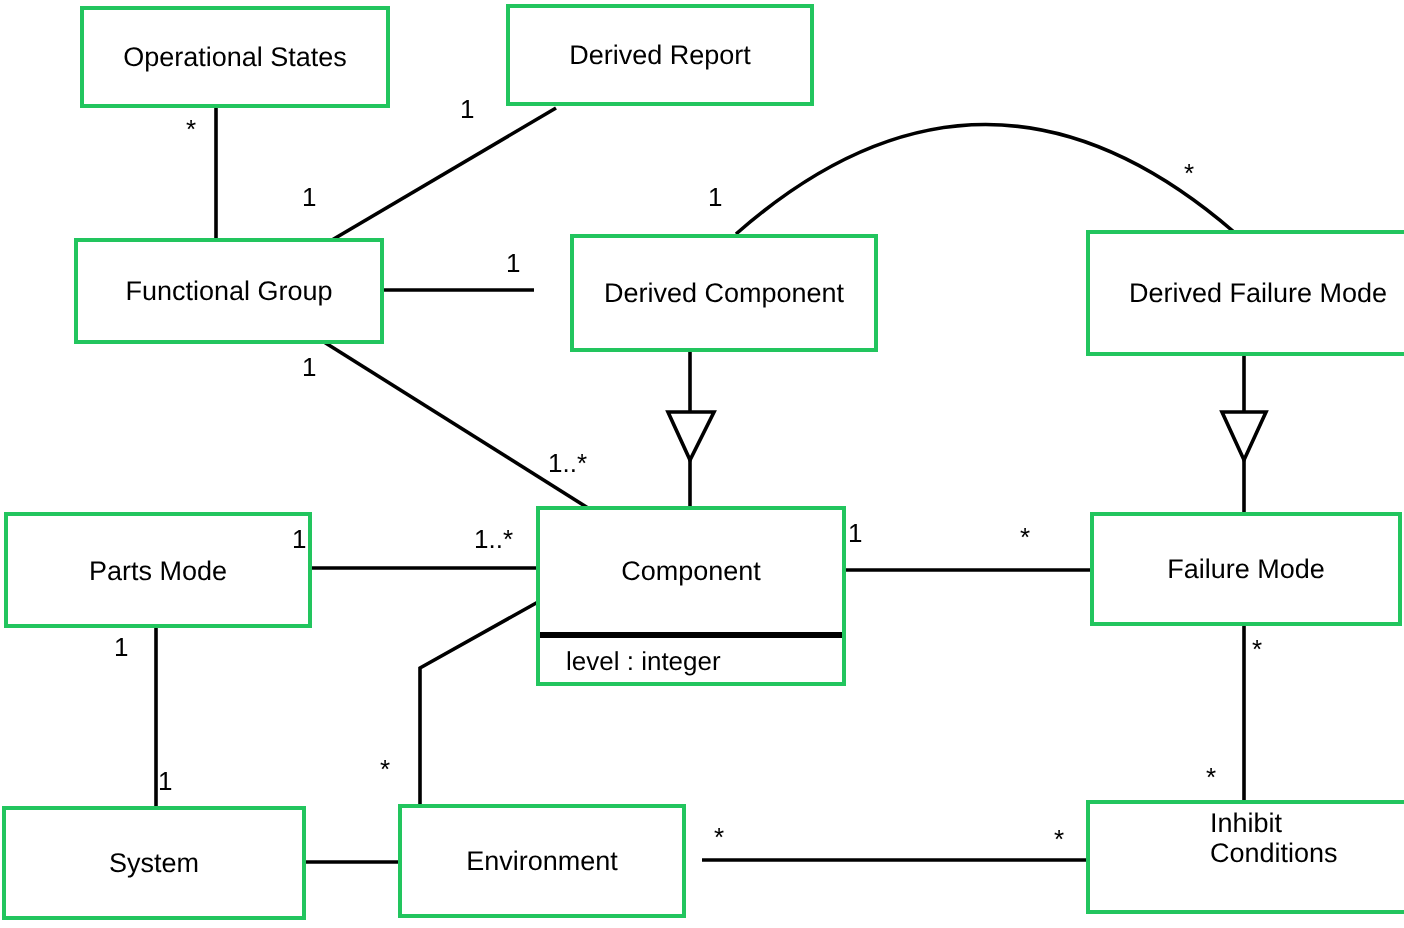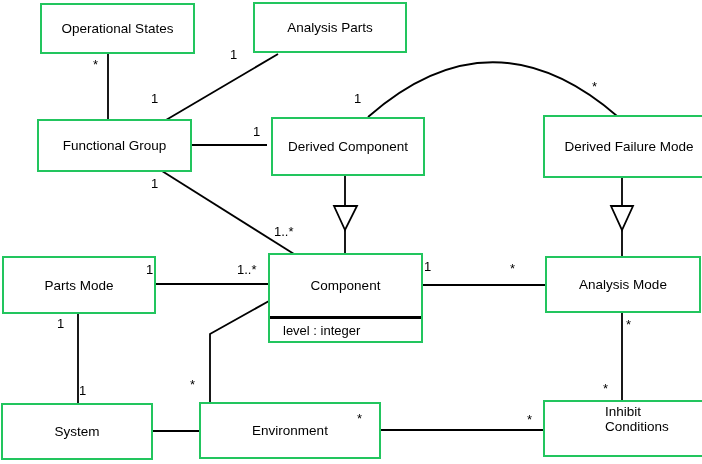--- a/index.html
+++ b/index.html
@@ -43,28 +43,28 @@
     <path d="M622 312 L622 401"></path>
     <polygon points="334,206 357,206 345,230"></polygon>
     <polygon points="611,206 633,206 622,230"></polygon>
   </svg>
 
   <div class="uml-class" style="left:40px; top:3px; width:155px; height:51px;">
     <span class="cname">Operational States</span>
   </div>
 
   <div class="uml-class" style="left:253px; top:2px; width:154px; height:51px;">
-    <span class="cname">Analysis Parts</span>
+    <span class="cname">Derived Report</span>
   </div>
 
   <div class="uml-class" style="left:37px; top:119px; width:155px; height:53px;">
     <span class="cname">Functional Group</span>
   </div>
 
-  <div class="uml-class" style="left:271px; top:117px; width:154px; height:59px;">
+  <div class="uml-class" style="left:285px; top:117px; width:154px; height:59px;">
     <span class="cname">Derived Component</span>
   </div>
 
   <div class="uml-class" style="left:543px; top:115px; width:172px; height:63px;">
     <span class="cname">Derived Failure Mode</span>
   </div>
 
   <div class="uml-class" style="left:2px; top:256px; width:154px; height:58px;">
     <span class="cname">Parts Mode</span>
   </div>
@@ -72,28 +72,28 @@
   <div class="uml-class component" style="left:268px; top:253px; width:155px; height:90px;">
     <div class="name-comp">
       <span class="cname">Component</span>
     </div>
     <div class="attr-comp">
       <span>level : integer</span>
     </div>
   </div>
 
   <div class="uml-class" style="left:545px; top:256px; width:156px; height:57px;">
-    <span class="cname">Analysis Mode</span>
+    <span class="cname">Failure Mode</span>
   </div>
 
   <div class="uml-class" style="left:1px; top:403px; width:152px; height:57px;">
     <span class="cname">System</span>
   </div>
 
-  <div class="uml-class" style="left:199px; top:402px; width:182px; height:57px;">
+  <div class="uml-class" style="left:199px; top:402px; width:144px; height:57px;">
     <span class="cname">Environment</span>
   </div>
 
   <div class="uml-class inhibit" style="left:543px; top:400px; width:188px; height:57px;justify-content:center;">
     <span class="cname">Inhibit Conditions</span>
   </div>
 
   <span class="mult" style="left:93px; top:58px;">*</span>
   <span class="mult" style="left:151px; top:92px;">1</span>
   <span class="mult" style="left:230px; top:48px;">1</span>

